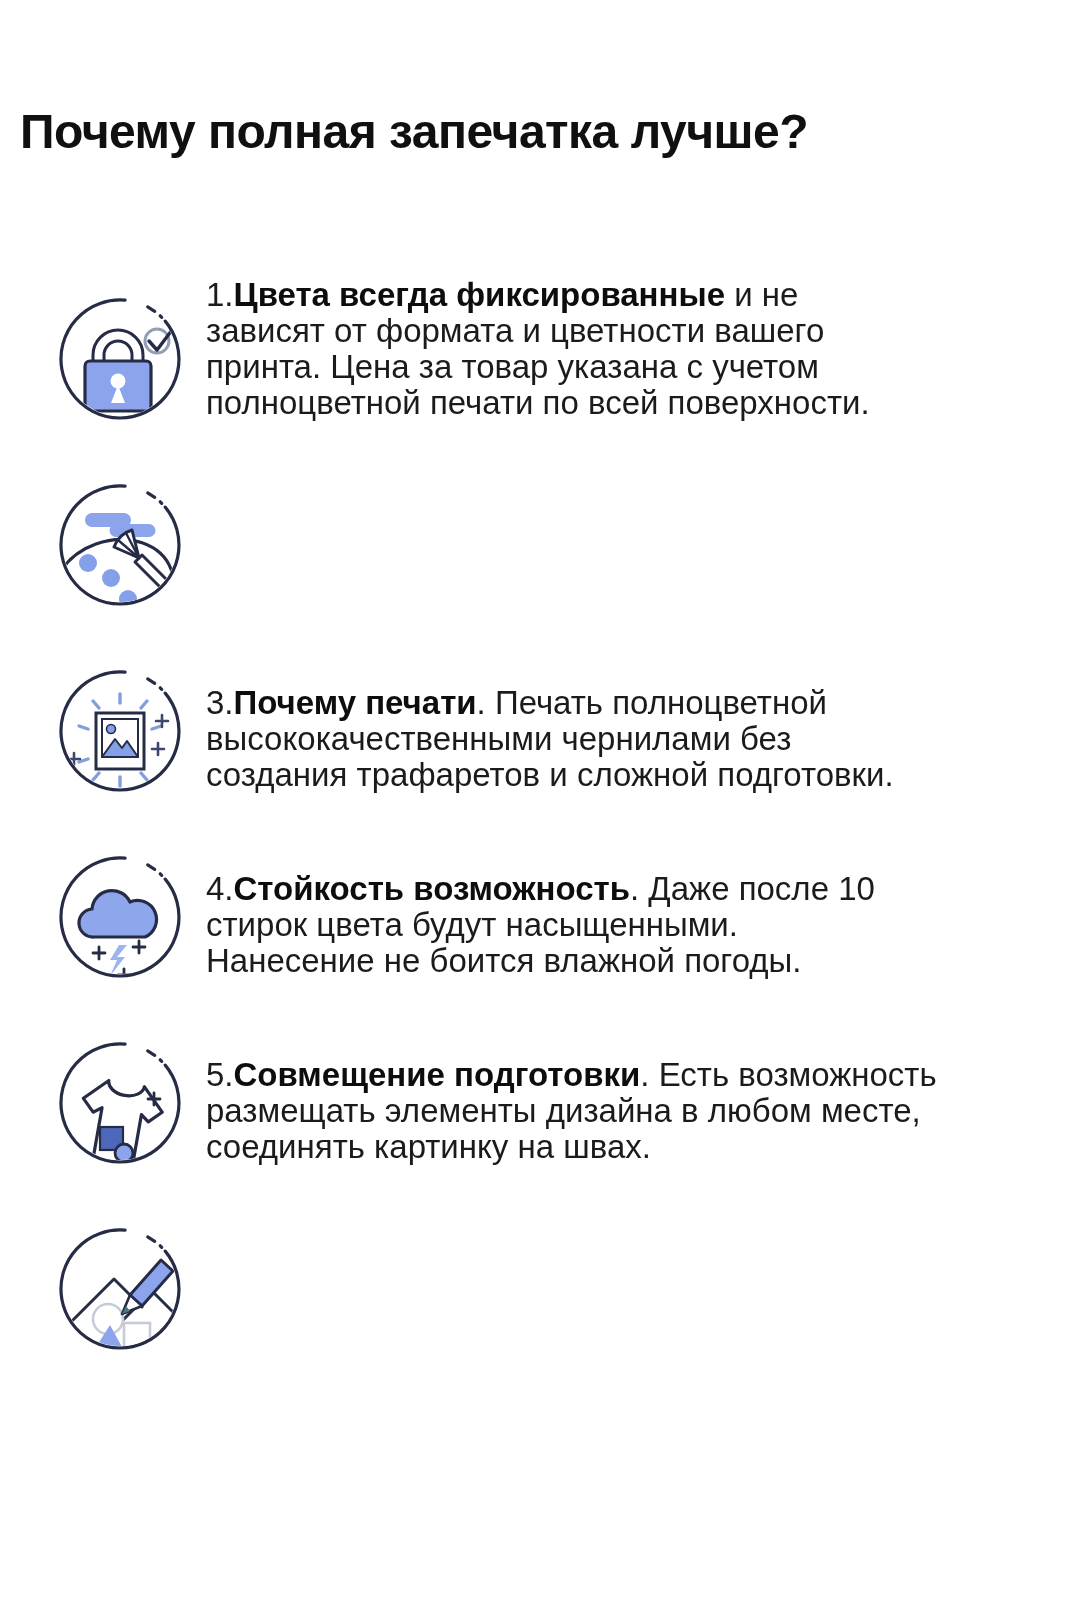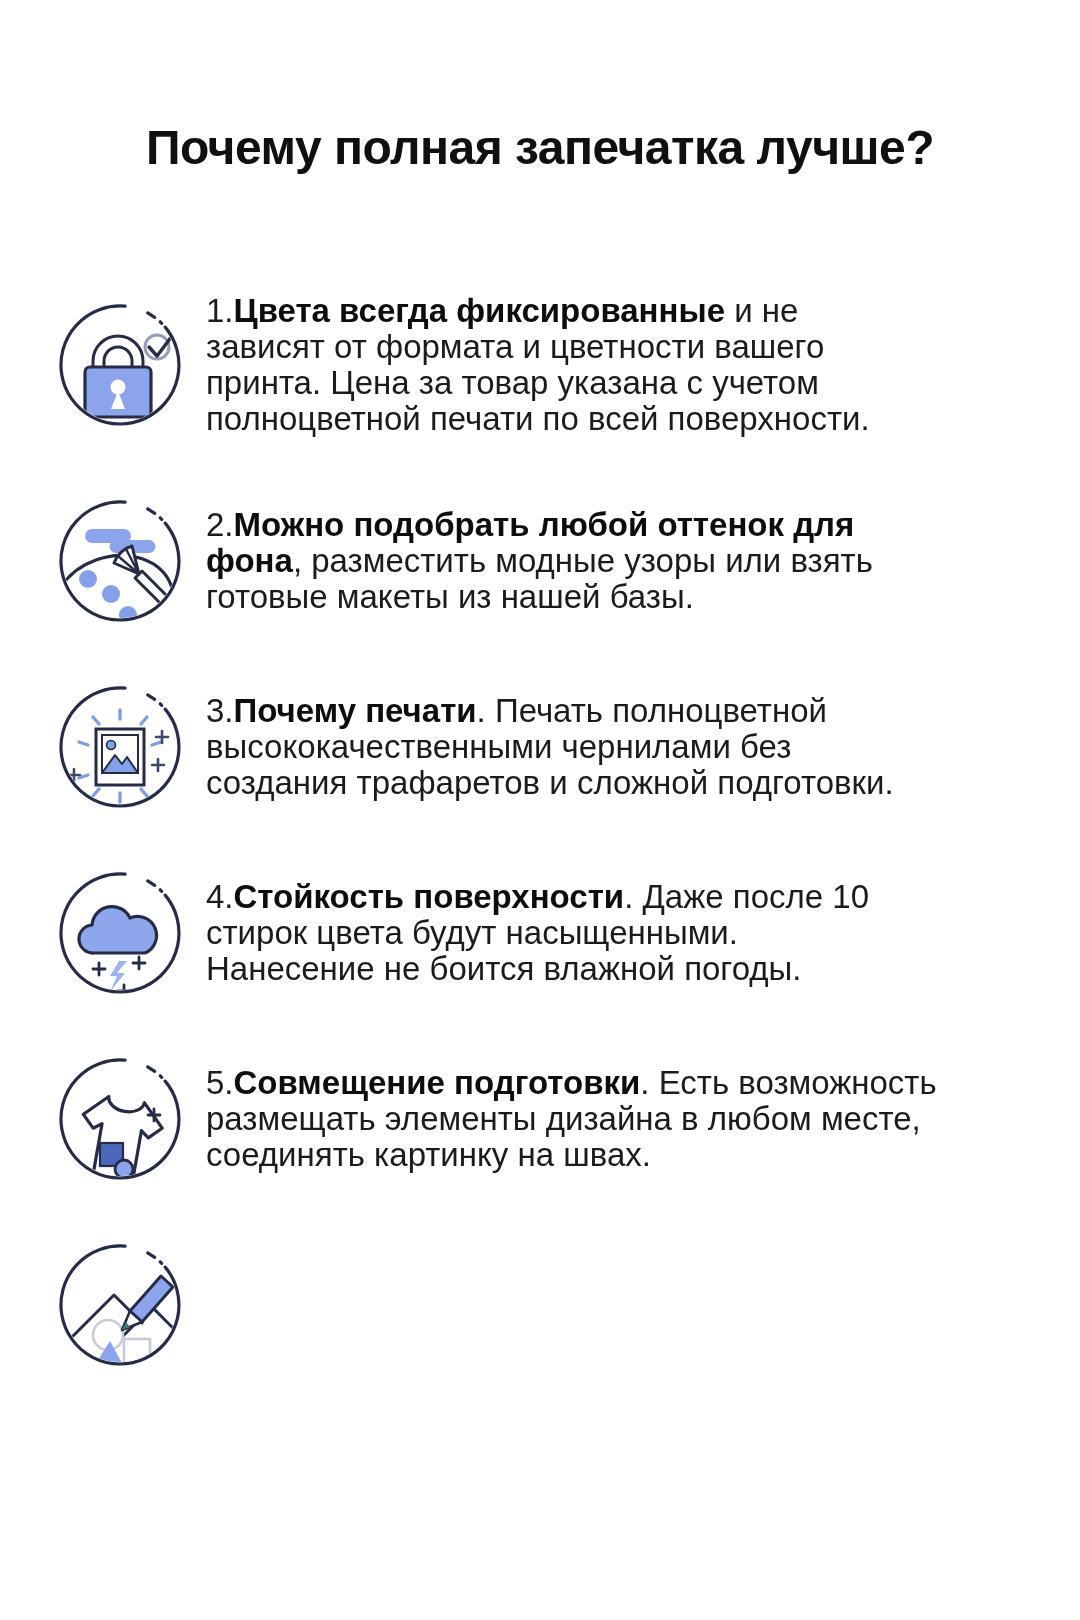--- a/index.html
+++ b/index.html
@@ -3,30 +3,30 @@
 <meta charset="utf-8">
 <style>
   html,body{margin:0;padding:0;}
   body{
     width:1080px;height:1620px;background:#ffffff;
     font-family:"Liberation Sans",sans-serif;color:#1b1b1b;
     overflow:hidden;
   }
   .page{width:1080px;height:1620px;position:relative;}
   h1.page-title{
-    margin:16px;padding:104px 20px 0 20px;
+    margin:0;padding:104px 20px 0 20px;
     font-size:48px;line-height:1.15;font-weight:700;
-    text-align:center;color:#101010;letter-spacing:-0.5px;
+    color:#101010;letter-spacing:-0.5px;
   }
   .items{
     margin:118px 64px 0 58px;
     display:flex;flex-direction:column;gap:62px;
   }
   .item{
-    display:flex;flex-direction:row;align-items:center;gap:24px;
+    display:flex;flex-direction:row;align-items:flex-end;gap:24px;
   }
   .item-icon{flex:0 0 124px;width:124px;height:124px;}
   .item-icon svg{display:block;width:124px;height:124px;}
   .item-text{
     flex:1;font-size:33px;line-height:36px;
     white-space:pre-line;margin:0;color:#1b1b1b;
     max-width:810px;
   }
   .item-text b{font-weight:700;color:#0d0d0d;}
   
@@ -82,23 +82,20 @@
             <ellipse cx="55" cy="108" rx="62" ry="50" transform="rotate(-20 55 108)" fill="#ffffff" stroke="#272c46" stroke-width="3.2"></ellipse>
             <circle cx="30" cy="80" r="9" fill="#84a0e8"></circle>
             <circle cx="53" cy="95" r="9" fill="#84a0e8"></circle>
             <circle cx="70" cy="116" r="9" fill="#84a0e8"></circle>
             <path d="M84 72 L114 102 L107 109 L77 79 Z" fill="#ffffff" stroke="#272c46" stroke-width="3" stroke-linejoin="round"></path>
             <path d="M81 75 L56 64 A28 28 0 0 1 74 47 Z" fill="#ffffff" stroke="#272c46" stroke-width="3" stroke-linejoin="round"></path>
             <path d="M81 75 L60 57 M81 75 L68 50" stroke="#272c46" stroke-width="2.4" stroke-linecap="round"></path>
           </g>
         </svg>
       </div>
-      <p class="item-text"><span>2.</span><b>Можно подобрать любой оттенок для
-фона</b><span>, разместить модные узоры или взять
-готовые макеты из нашей базы.</span></p>
     </div>
 
     <div class="item">
       <div class="item-icon">
         <svg viewBox="0 0 124 124">
           <defs>
               <clipPath id="c3">
                 <circle cx="62" cy="62" r="57"></circle>
               </clipPath>
             </defs>
@@ -147,21 +144,21 @@
             <path d="M36 82 a14 14 0 0 1 -2 -28 a20 20 0 0 1 38 -7 a15 15 0 1 1 15 35 z" fill="#8ea6ec" stroke="#272c46" stroke-width="3.2" stroke-linejoin="round"></path>
             <path d="M61 90 l-9 15 h7 l-7 16 15 -19 h-8 l10 -12 z" fill="#9db4f0"></path>
             <g stroke="#272c46" stroke-width="2.8" stroke-linecap="round">
               <path d="M41 92 V104 M35 98 H47"></path>
               <path d="M81 86 V98 M75 92 H87"></path>
               <path d="M66 114 V126 M60 120 H72"></path>
             </g>
           </g>
         </svg>
       </div>
-      <p class="item-text"><span>4.</span><b>Стойкость поверхности</b><span>. Даже после 10
+      <p class="item-text"><span>4.</span><b>Стойкость возможность</b><span>. Даже после 10
 стирок цвета будут насыщенными.
 Нанесение не боится влажной погоды.</span></p>
     </div>
 
     <div class="item">
       <div class="item-icon">
         <svg viewBox="0 0 124 124">
           <defs>
               <clipPath id="c5">
                 <circle cx="62" cy="62" r="57"></circle>

